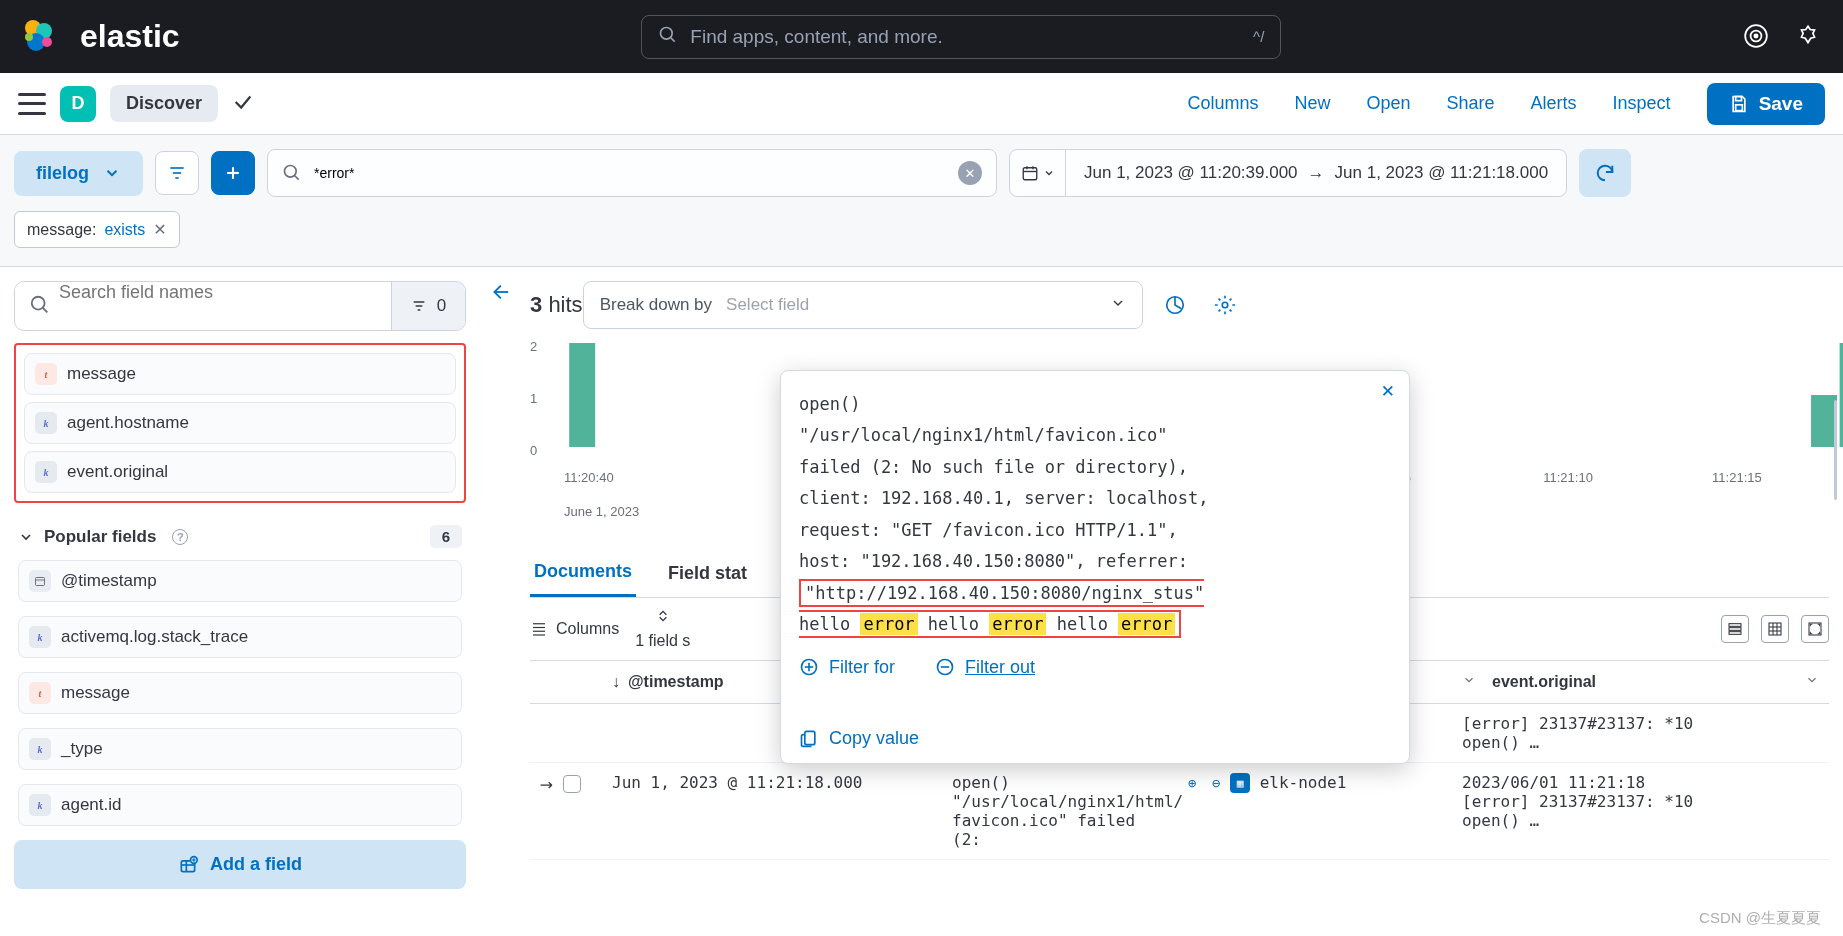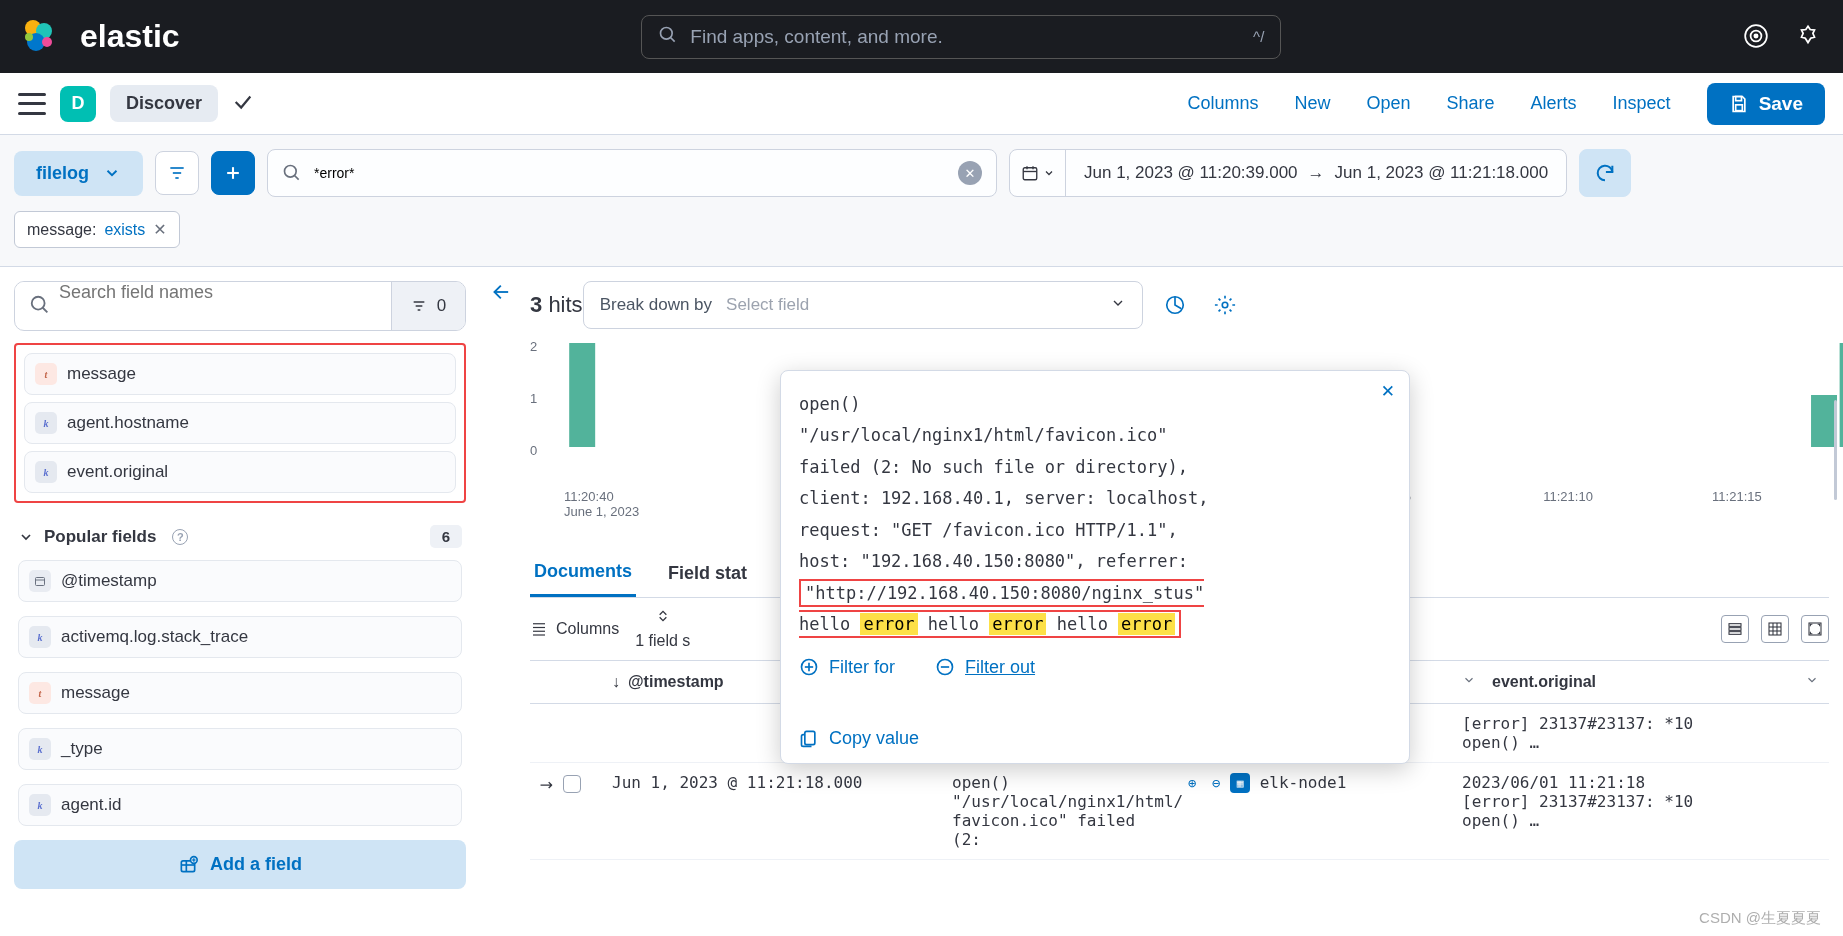--- a/index.html
+++ b/index.html
@@ -78,21 +78,21 @@
 .hits-text b { font-weight: 800; }
 .breakdown-box { width: 560px; height: 48px; border: 1px solid #cdd3df; border-radius: 8px; display: flex; align-items: center; padding: 0 16px; gap: 14px; font-size: 17px; color: #4b5563; }
 .breakdown-box .sel { color: #9ca3af; }
 .chev-down { margin-left: auto; }
 .chart-icons { display: flex; gap: 10px; margin-left: 12px; }
 .chart-icons .icon-btn { width: 40px; height: 40px; }
 
 .chart-area { position: relative; height: 170px; margin-top: 10px; }
 .y-tick { position: absolute; left: 0; font-size: 13px; color: #69707d; }
 .bar-svg { position: absolute; left: 34px; right: 0; top: 0; bottom: 32px; }
-.x-tick { position: absolute; bottom: 5px; font-size: 13px; color: #69707d; }
+.x-tick { position: absolute; bottom: 24px; font-size: 13px; color: #69707d; }
 .x-date { position: absolute; bottom: -10px; font-size: 13px; color: #69707d; }
 .interval-text { text-align: center; font-size: 14px; color: #69707d; margin-top: 6px; }
 
 .tabs-row { display: flex; gap: 28px; border-bottom: 1px solid #d3dae6; margin-top: 18px; align-items: center; }
 .tab { padding: 12px 4px; font-size: 18px; font-weight: 700; cursor: pointer; }
 .tab.active { color: #0071c2; border-bottom: 3px solid #0071c2; }
 .table-toolbar { display: flex; align-items: center; gap: 16px; padding: 10px 0; border-bottom: 1px solid #d3dae6; font-size: 16px; color: #343741; }
 .table-toolbar .right-icons { margin-left: auto; display: flex; gap: 12px; }
 .tbl-icon { width: 28px; height: 28px; border: 1px solid #98a2b3; border-radius: 4px; display: flex; align-items: center; justify-content: center; }
 

